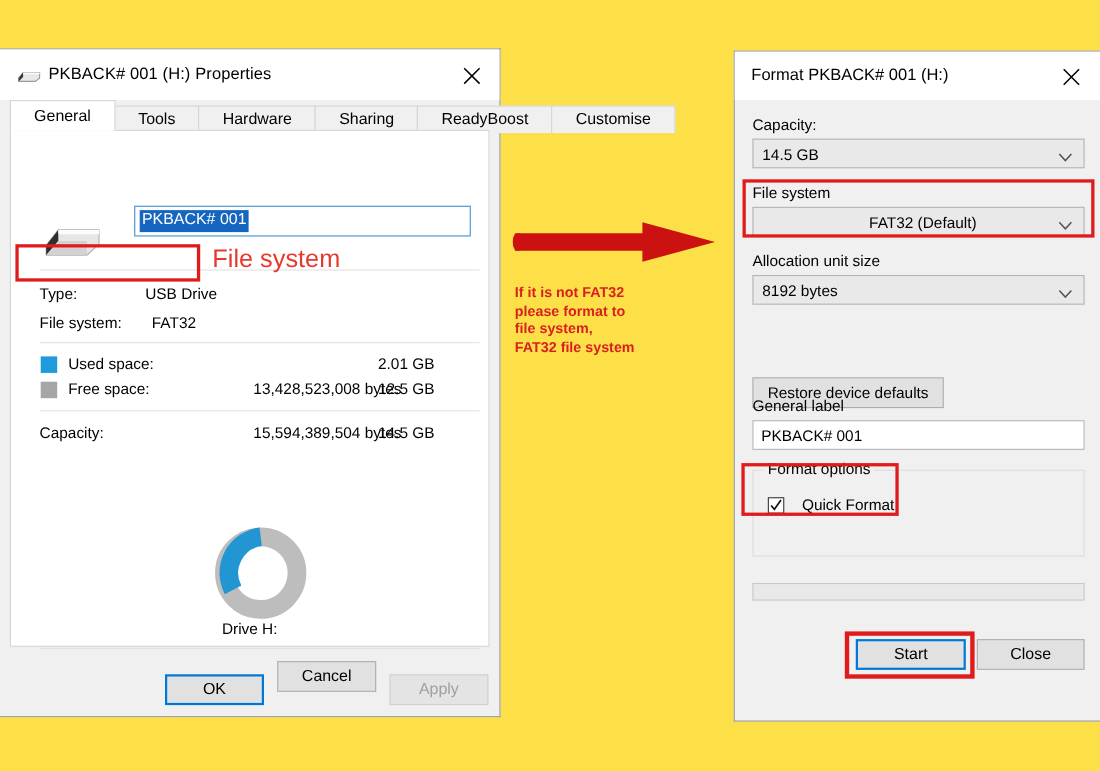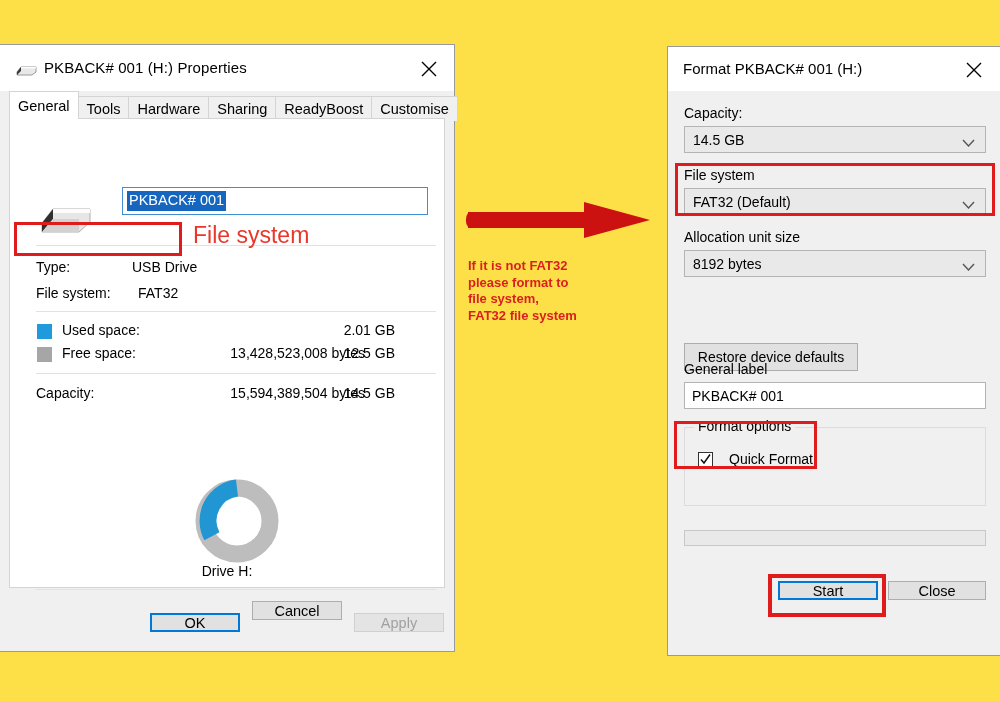--- a/index.html
+++ b/index.html
@@ -34,21 +34,21 @@
     position: absolute; right: 10px; top: 10px;
     width: 30px; height: 26px; cursor: default;
   }
   #props-close svg { position:absolute; left:7px; top:6px; }
 
   #tabstrip {
     position: absolute; left: 9px; top: 46px; right: 9px; height: 28px;
     display: flex; align-items: flex-end;
   }
   .tab {
-    height: 25px; padding: 0 8px; font-size: 14.5px; color: #000;
+    height: 25px; padding: 0 21px; font-size: 14.5px; color: #000;
     background: #f0f0f0; border: 1px solid #d4d4d4; border-bottom: none;
     display: flex; align-items: center; margin-right: -1px;
     position: relative; top: 2px;
   }
   .tab.active {
     background: #ffffff; border-color: #d4d4d4; height: 28px; top: 0;
     z-index: 3;
   }
   #tabpage {
     position: absolute; left: 9px; top: 73px; right: 9px; bottom: 63px;
@@ -73,21 +73,21 @@
 
   .swatch { position: absolute; width: 15px; height: 15px; }
 
   #donut { position: absolute; left: 183px; top: 358px; width: 88px; height: 88px; }
   #drive-caption {
     position: absolute; left: 0; right: 0; top: 444px; text-align: center;
     font-size: 14px; color: #000;
   }
 
   .btn {
-    position: absolute; height: 19px;
+    position: absolute; height: 28px;
     background: #e1e1e1; border: 1px solid #adadad;
     font-size: 14.5px; color: #000;
     display: flex; align-items: center; justify-content: center;
   }
   .btn.focused { border: 2px solid #0078d7; background: #e1e1e1; }
   .btn.disabled { color: #a0a0a0; background: #e4e4e4; border-color: #d0d0d0; }
 
   
   #format-dialog {
     position: absolute; left: 667px; top: 46px;
@@ -293,21 +293,21 @@
     <div class="combo" style="left:16px; top:79px; width:302px;">
       <span>14.5 GB</span>
       <span class="chev">
         <svg width="13" height="9" viewBox="0 0 13 9">
             <path d="M1 1 L6.5 7 L12 1" stroke="#555" stroke-width="1.4" fill="none"></path>
           </svg>
       </span>
     </div>
 
     <div class="f-label" style="left:16px; top:120px;">File system</div>
-    <div class="combo" style="left:16px; top:141px; width:302px;">
+    <div class="combo" style="left:16px; top:141px; width:302px;justify-content:center;">
       <span>FAT32 (Default)</span>
       <span class="chev">
         <svg width="13" height="9" viewBox="0 0 13 9">
             <path d="M1 1 L6.5 7 L12 1" stroke="#555" stroke-width="1.4" fill="none"></path>
           </svg>
       </span>
     </div>
 
     <div class="f-label" style="left:16px; top:182px;">Allocation unit size</div>
     <div class="combo" style="left:16px; top:203px; width:302px;">

